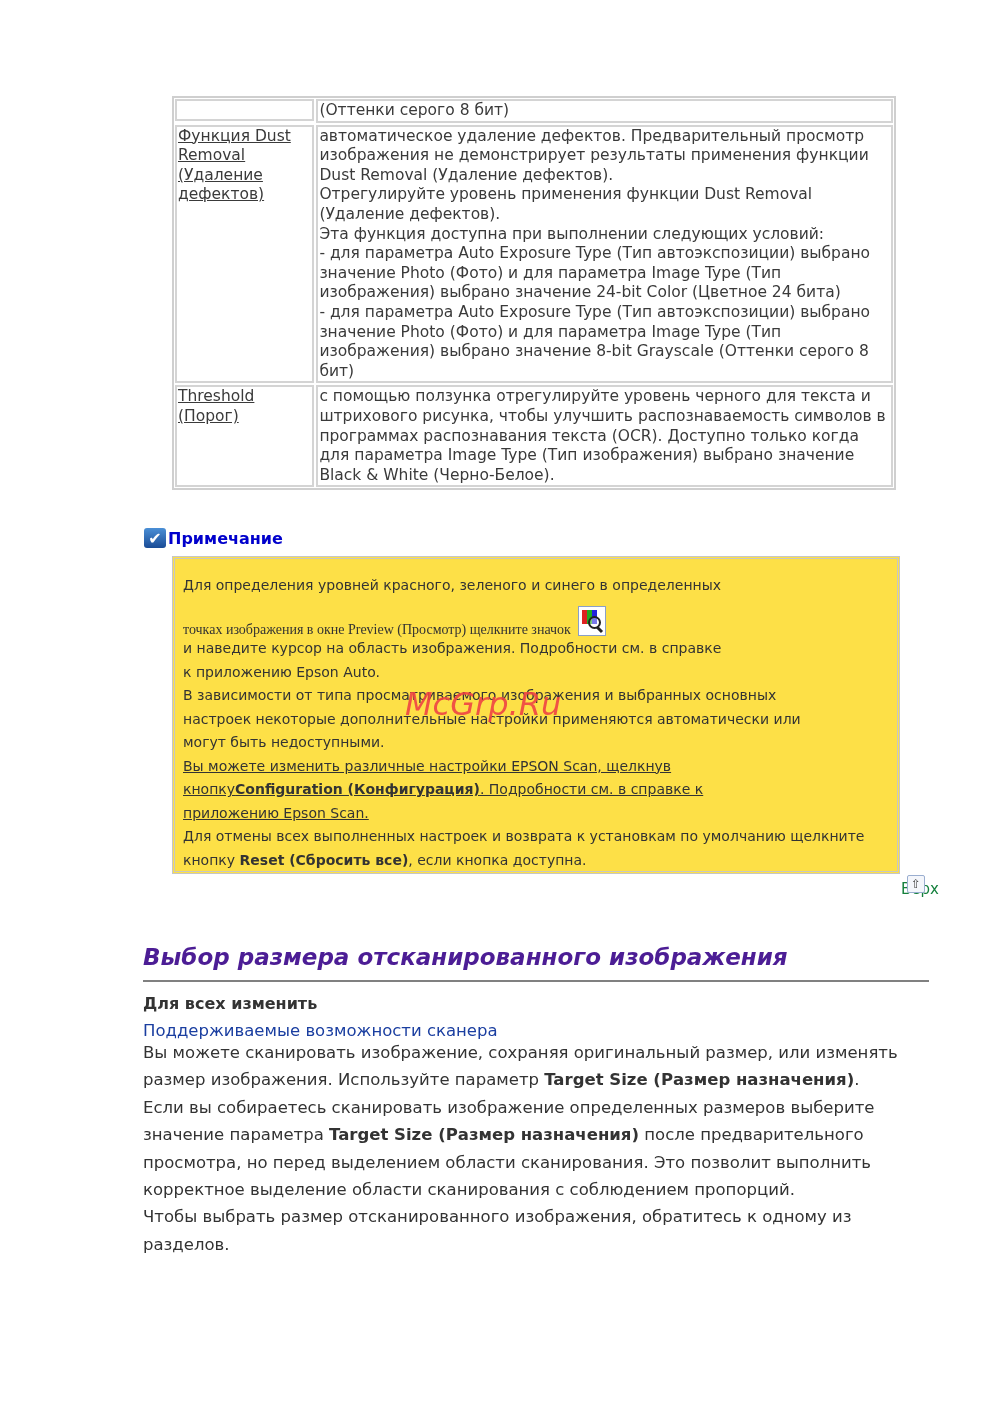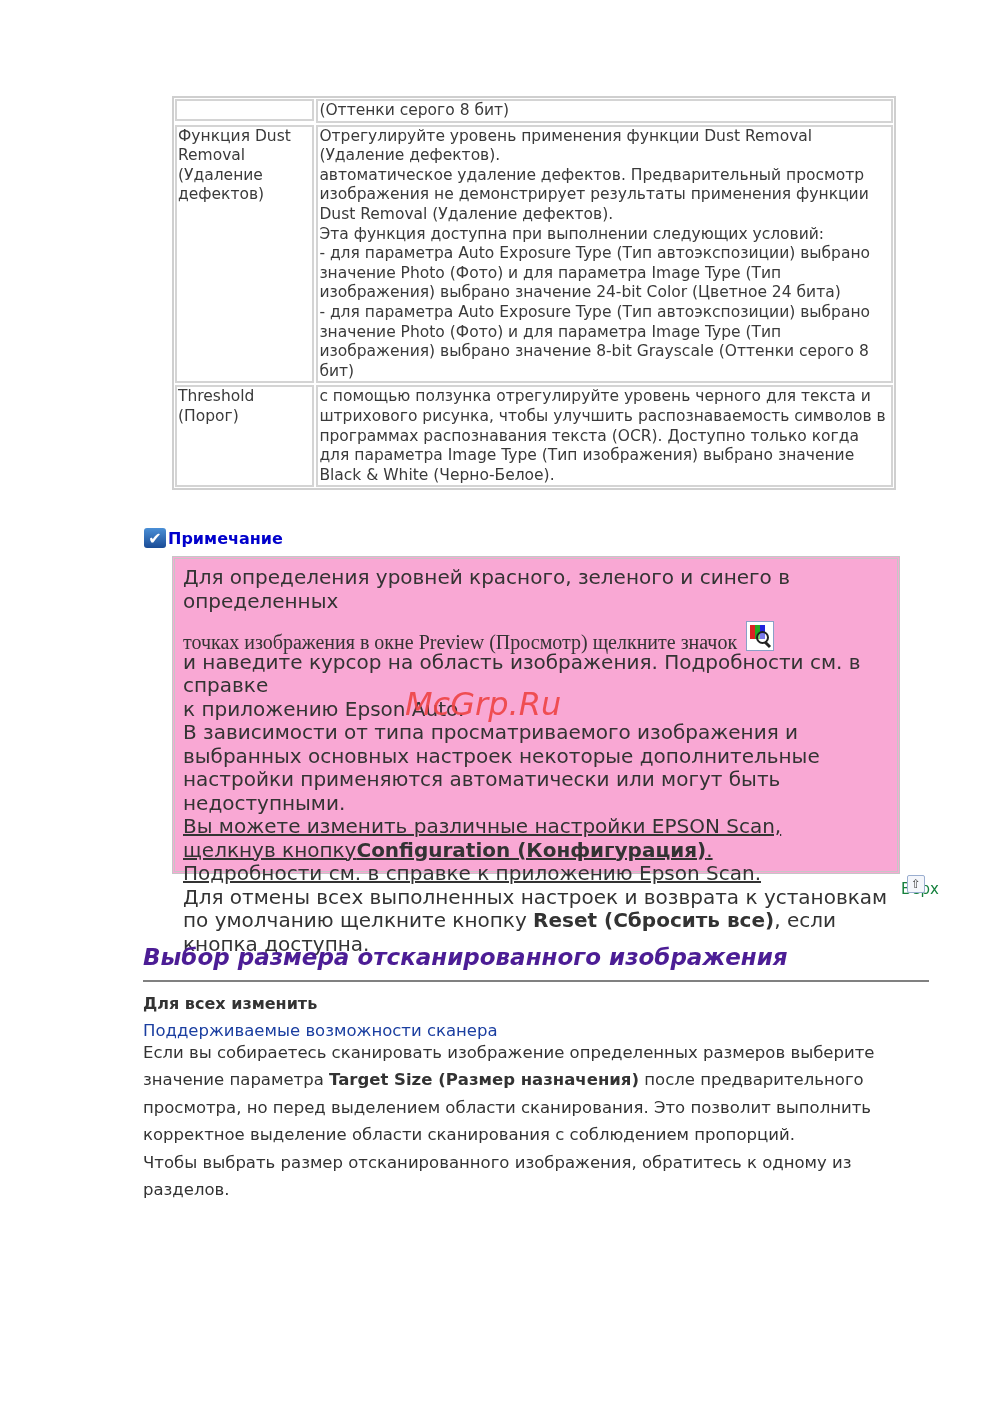--- a/index.html
+++ b/index.html
@@ -5,33 +5,33 @@
     html, body { margin: 0; padding: 0; background: #ffffff; }
     body { width: 1000px; height: 1415px; position: relative; overflow: hidden;
            font-family: "DejaVu Sans", sans-serif; color: #333333; }
 
     
     .tbl { position: absolute; left: 172px; top: 96px; width: 720px;
            border: 2px solid #cfcfcf; background: #fff; }
     .row { display: flex; border-bottom: 0; }
     .cell { border: 2px solid #d4d4d4; margin: 1px; font-size: 15.5px; line-height: 19.6px;
             color: #3a3a3a; padding: 0 1px; box-sizing: border-box; }
-    .c1 { width: 157px; }
+    .c1 { width: 157px; text-decoration: underline; }
     .c2 { width: 652px; }
     .cell p { margin: 0; }
 
     
     .note-head { position: absolute; left: 144px; top: 528px; display: flex; align-items: flex-end; }
     .note-icon { width: 22px; height: 20px; background: linear-gradient(#4a8fd6,#1a4c96);
                  border-radius: 3px; color: #fff; font-weight: bold; font-size: 16px;
                  display: flex; align-items: center; justify-content: center; }
     .note-title { color: #0000cc; font-weight: bold; font-size: 16px; margin-left: 2px; line-height: 18px; }
     .note-box { position: absolute; left: 172px; top: 556px; width: 728px; height: 318px;
-                border: 3px double #c6c6c6; background: #f9a8d4; box-sizing: border-box;
-                padding: 7px 8px; font-size: 20px; line-height: 23.5px; color: #333; }
+                border: 3px double #c6c6c6; background: #fde047; box-sizing: border-box;
+                padding: 15px 8px; font-size: 14px; line-height: 23.5px; color: #333; }
     .note-box p { margin: 0; }
     .rgb-icon { display: inline-block; width: 26px; height: 28px; border: 1px solid #8aa0c8;
                 background: #fff; vertical-align: -2px; position: relative; margin-left: 4px; }
     .rgb-icon .r { position:absolute; left:3px; top:3px; width:5px; height:14px; background:#d22; }
     .rgb-icon .g { position:absolute; left:8px; top:3px; width:5px; height:14px; background:#2a2; }
     .rgb-icon .b { position:absolute; left:13px; top:3px; width:5px; height:14px; background:#22d; }
     .rgb-icon .lens { position:absolute; left:9px; top:9px; width:9px; height:9px; border:2px solid #222; border-radius:50%; background:rgba(255,255,255,0.4); }
     .rgb-icon .handle { position:absolute; left:19px; top:19px; width:3px; height:7px; background:#222; transform: rotate(-45deg); }
 
     .watermark { position: absolute; left: 405px; top: 685px; font-size: 32px; color: #ef4444;
@@ -58,22 +58,22 @@
 <div class="tbl">
   <div class="row">
     <div class="cell c1" style="height:22px;"></div>
     <div class="cell c2">
       <p>(Оттенки серого 8 бит)</p>
     </div>
   </div>
   <div class="row">
     <div class="cell c1">Функция Dust Removal (Удаление дефектов)</div>
     <div class="cell c2">
+      <p>автоматическое удаление дефектов. Предварительный просмотр изображения не демонстрирует результаты применения функции Dust Removal (Удаление дефектов).</p>
       <p>Отрегулируйте уровень применения функции Dust Removal (Удаление дефектов).</p>
-      <p>автоматическое удаление дефектов. Предварительный просмотр изображения не демонстрирует результаты применения функции Dust Removal (Удаление дефектов).</p>
       <p>Эта функция доступна при выполнении следующих условий:</p>
       <p>- для параметра Auto Exposure Type (Тип автоэкспозиции) выбрано значение Photo (Фото) и для параметра Image Type (Тип изображения) выбрано значение 24-bit Color (Цветное 24 бита)</p>
       <p>- для параметра Auto Exposure Type (Тип автоэкспозиции) выбрано значение Photo (Фото) и для параметра Image Type (Тип изображения) выбрано значение 8-bit Grayscale (Оттенки серого 8 бит)</p>
     </div>
   </div>
   <div class="row">
     <div class="cell c1">Threshold (Порог)</div>
     <div class="cell c2">
       <p>с помощью ползунка отрегулируйте уровень черного для текста и штрихового рисунка, чтобы улучшить распознаваемость символов в программах распознавания текста (OCR). Доступно только когда для параметра Image Type (Тип изображения) выбрано значение Black &amp; White (Черно-Белое).</p>
     </div>
@@ -110,16 +110,19 @@
 <a class="top-link" href="#">Верх</a>
 <span class="top-icon">⇧</span>
 
 <h2 class="title">Выбор размера отсканированного изображения</h2>
 <div class="rule"></div>
 <div class="subhead">Для всех изменить</div>
 <a class="link-features" href="#">Поддерживаемые возможности сканера</a>
 
 <div class="body-text">
   <p>
+    <span>Вы можете сканировать изображение, сохраняя оригинальный размер, или изменять размер изображения. Используйте параметр </span><b>Target Size (Размер назначения)</b><span>.</span>
+  </p>
+  <p>
     <span>Если вы собираетесь сканировать изображение определенных размеров выберите значение параметра </span><b>Target Size (Размер назначения)</b><span> после предварительного просмотра, но перед выделением области сканирования. Это позволит выполнить корректное выделение области сканирования с соблюдением пропорций.</span>
   </p>
   <p>Чтобы выбрать размер отсканированного изображения, обратитесь к одному из разделов.</p>
 </div>
 
 </body></html>

